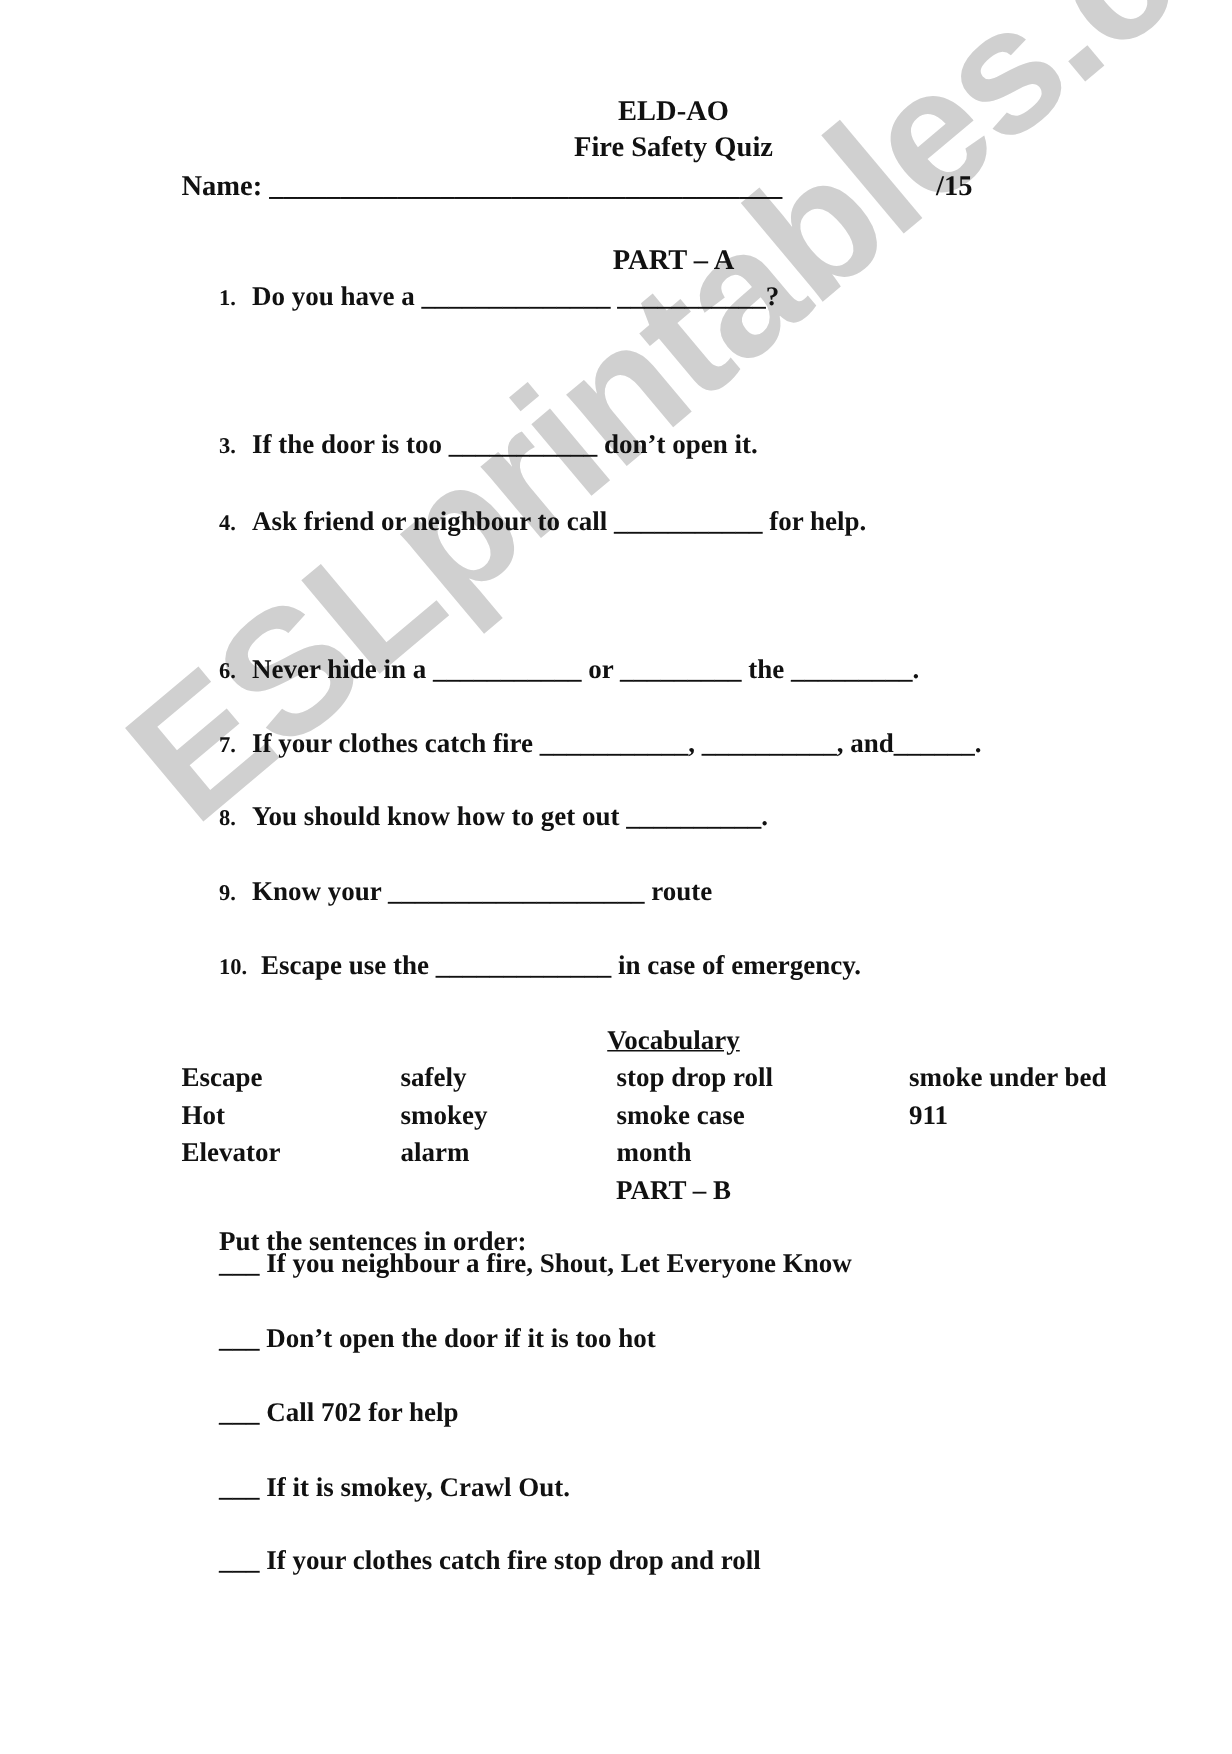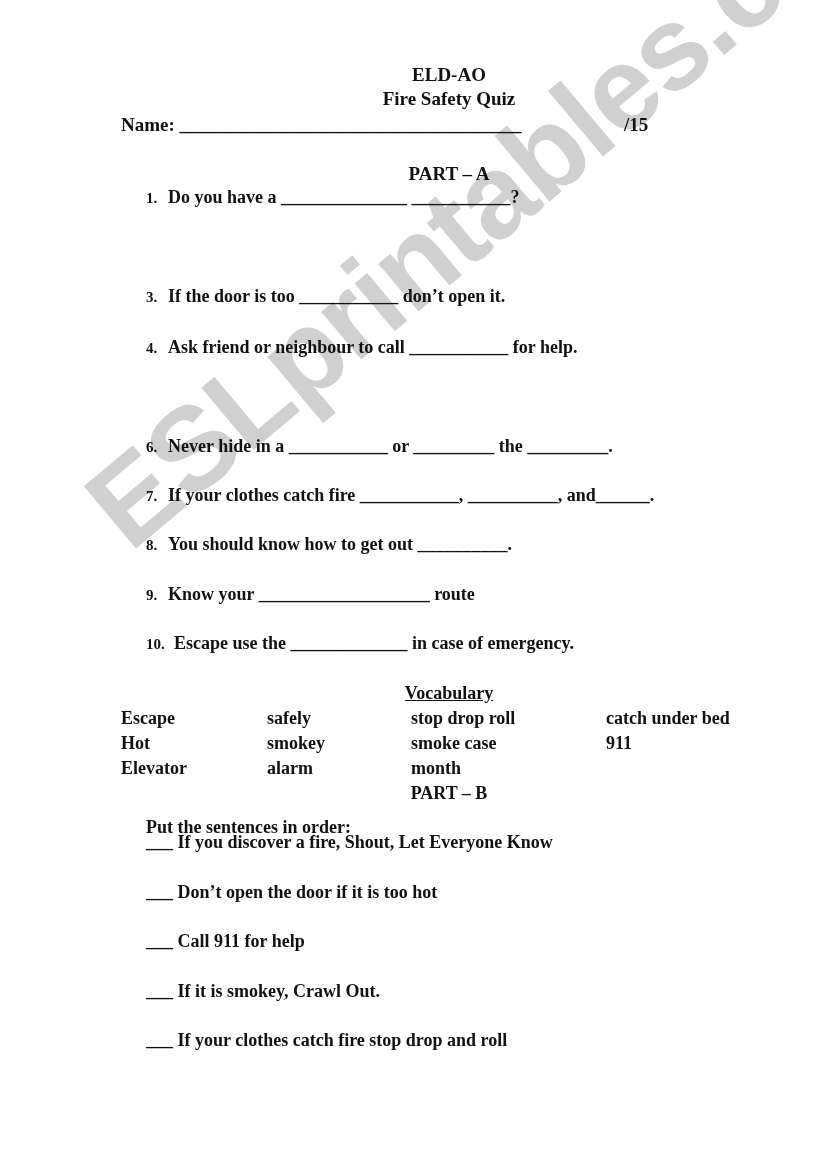--- a/index.html
+++ b/index.html
@@ -37,32 +37,32 @@
   <div class="abs q" style="left:146px; top:485px;"><span class="num">7.</span><span>If your clothes catch fire ___________, __________, and______.</span></div>
   <div class="abs q" style="left:146px; top:534px;"><span class="num">8.</span><span>You should know how to get out __________.</span></div>
   <div class="abs q" style="left:146px; top:584px;"><span class="num">9.</span><span>Know your ___________________ route</span></div>
   <div class="abs q" style="left:146px; top:633px;"><span class="num" style="width:28px;">10.</span><span>Escape use the _____________ in case of emergency.</span></div>
 
   <div class="center vocab underline" style="top:683px;">Vocabulary</div>
 
   <div class="abs vocab" style="left:121px; top:708px;">Escape</div>
   <div class="abs vocab" style="left:267px; top:708px;">safely</div>
   <div class="abs vocab" style="left:411px; top:708px;">stop drop roll</div>
-  <div class="abs vocab" style="left:606px; top:708px;">catch under bed</div>
+  <div class="abs vocab" style="left:606px; top:708px;">smoke under bed</div>
 
   <div class="abs vocab" style="left:121px; top:733px;">Hot</div>
   <div class="abs vocab" style="left:267px; top:733px;">smokey</div>
   <div class="abs vocab" style="left:411px; top:733px;">smoke case</div>
   <div class="abs vocab" style="left:606px; top:733px;">911</div>
 
   <div class="abs vocab" style="left:121px; top:758px;">Elevator</div>
   <div class="abs vocab" style="left:267px; top:758px;">alarm</div>
   <div class="abs vocab" style="left:411px; top:758px;">month</div>
 
   <div class="center vocab" style="top:783px;">PART – B</div>
   <div class="abs vocab" style="left:146px; top:807px;margin-top:10px;">Put the sentences in order:</div>
 
-  <div class="abs vocab" style="left:146px; top:832px;">___ If you discover a fire, Shout, Let Everyone Know</div>
+  <div class="abs vocab" style="left:146px; top:832px;">___ If you neighbour a fire, Shout, Let Everyone Know</div>
   <div class="abs vocab" style="left:146px; top:882px;">___ Don’t open the door if it is too hot</div>
-  <div class="abs vocab" style="left:146px; top:931px;">___ Call 911 for help</div>
+  <div class="abs vocab" style="left:146px; top:931px;">___ Call 702 for help</div>
   <div class="abs vocab" style="left:146px; top:981px;">___ If it is smokey, Crawl Out.</div>
   <div class="abs vocab" style="left:146px; top:1030px;">___ If your clothes catch fire stop drop and roll</div>
 </div>
 
 </body></html>

